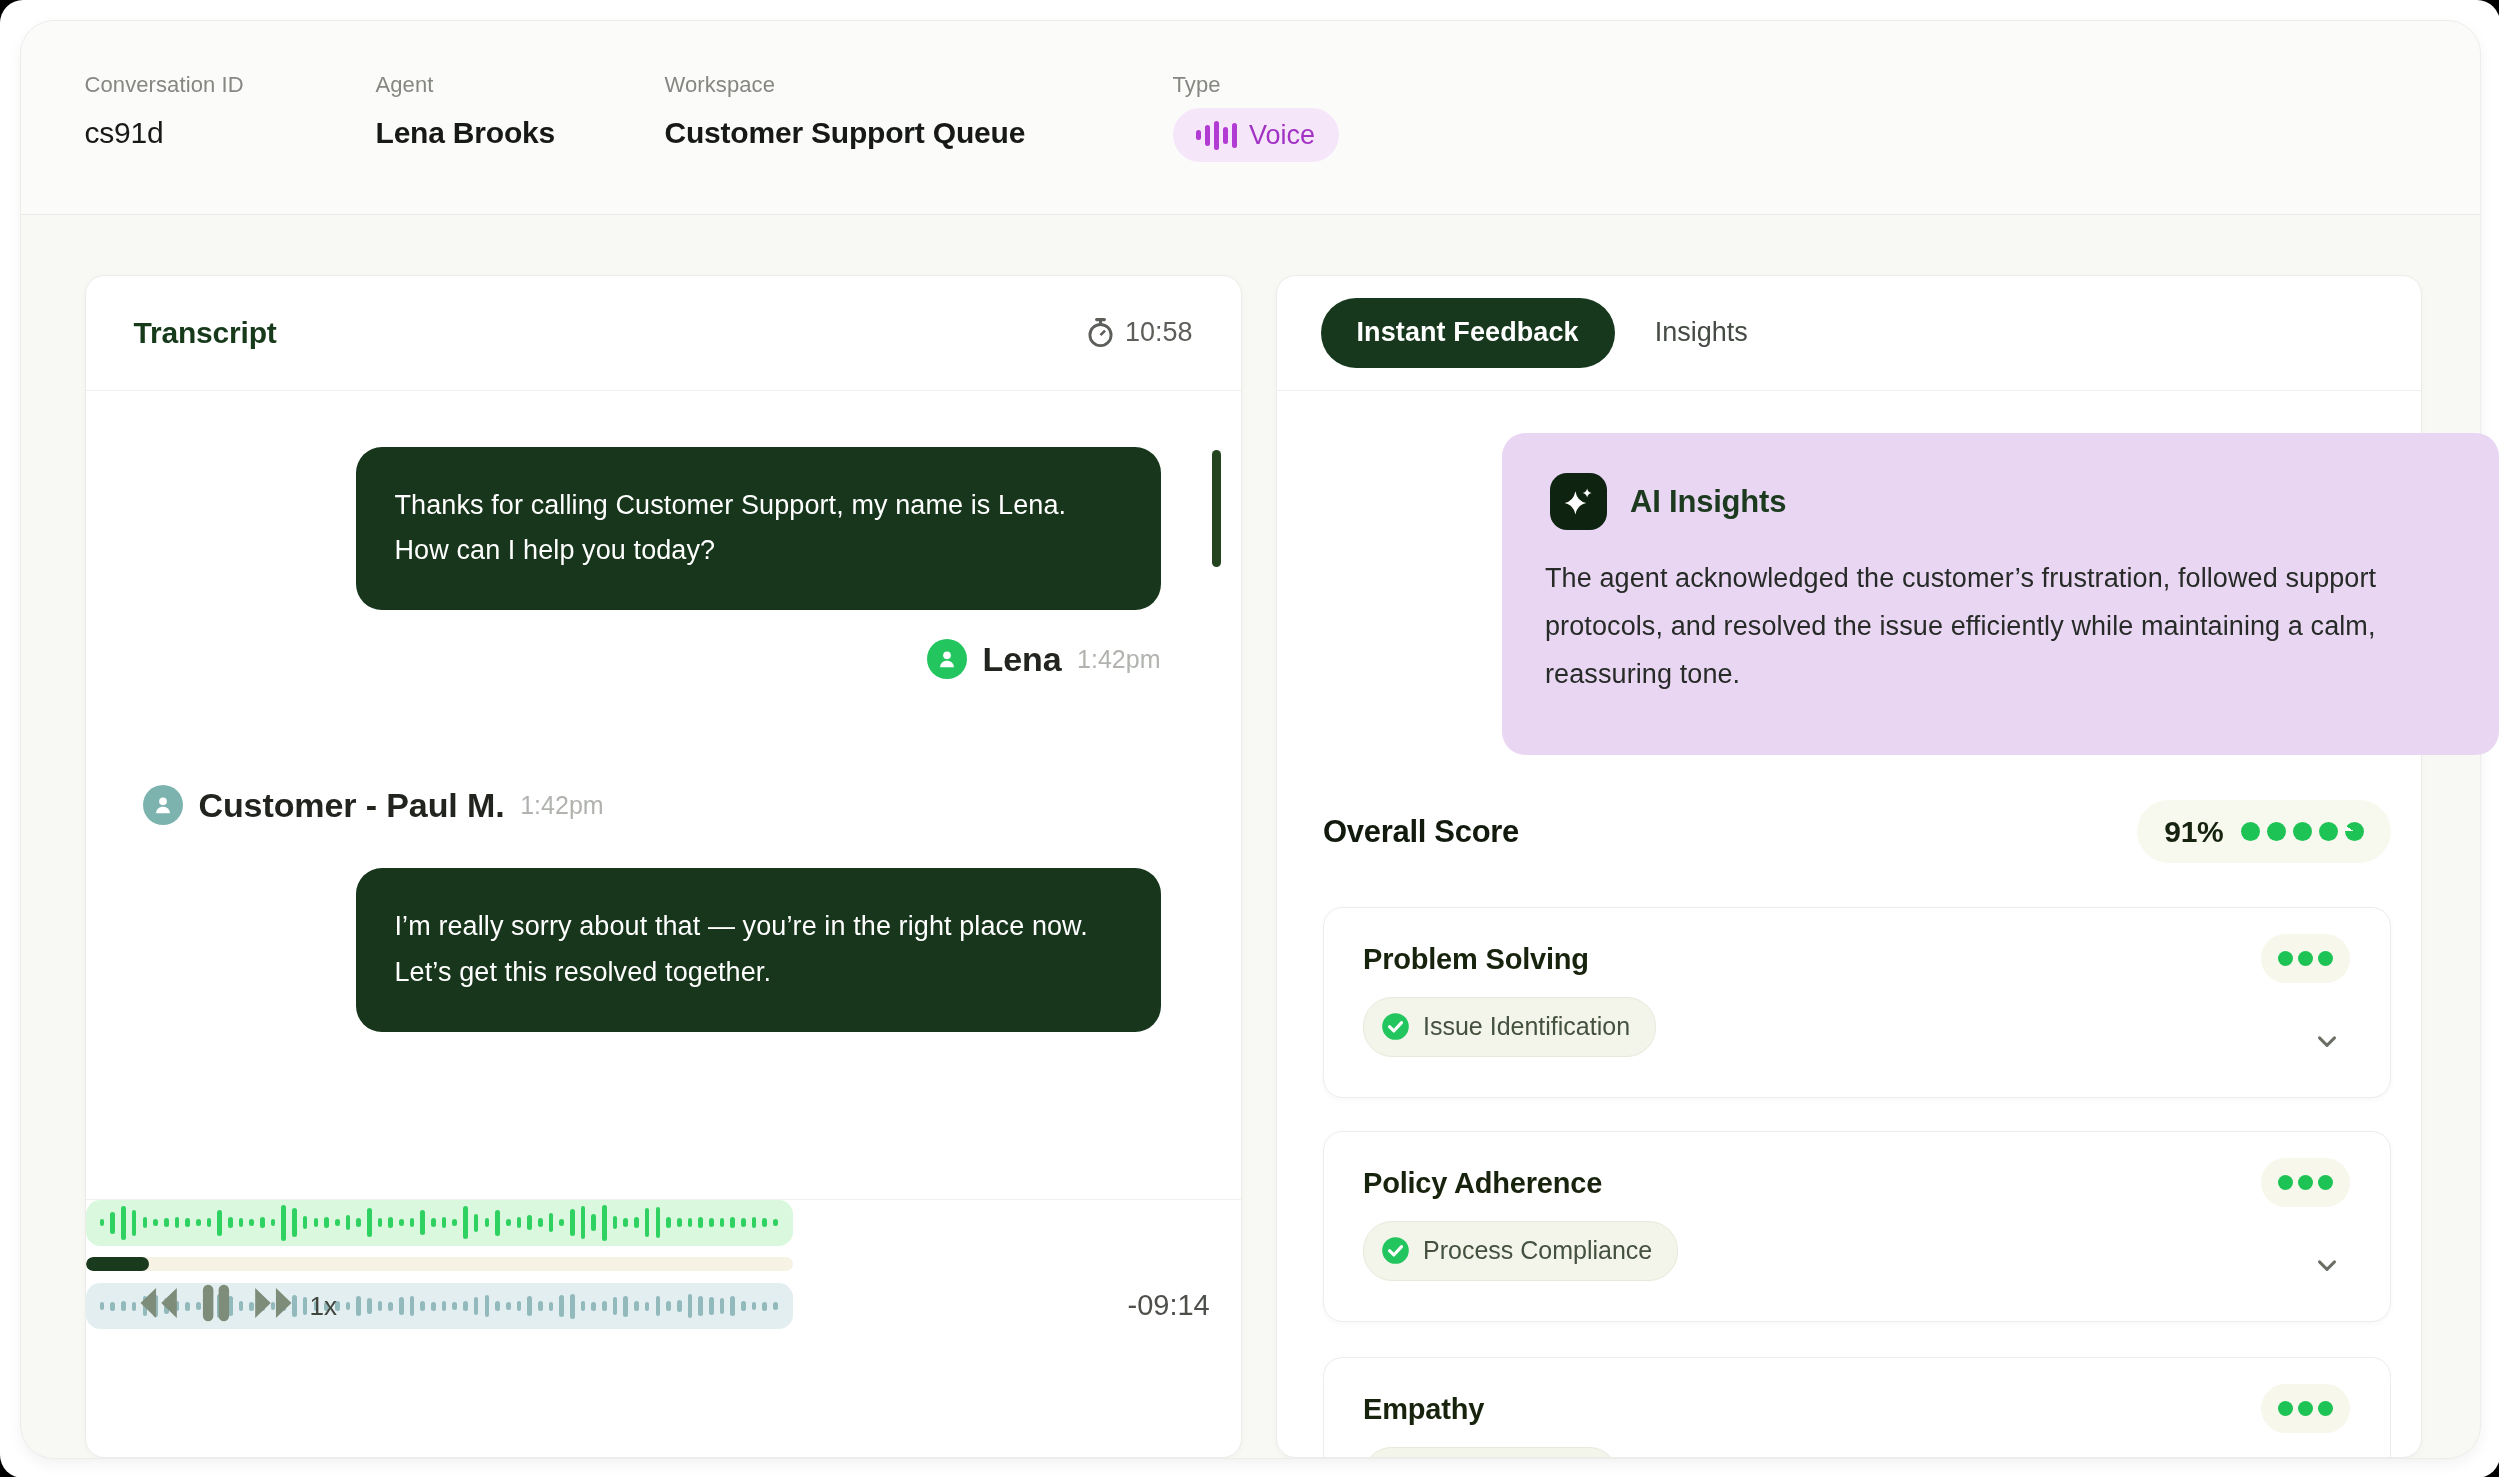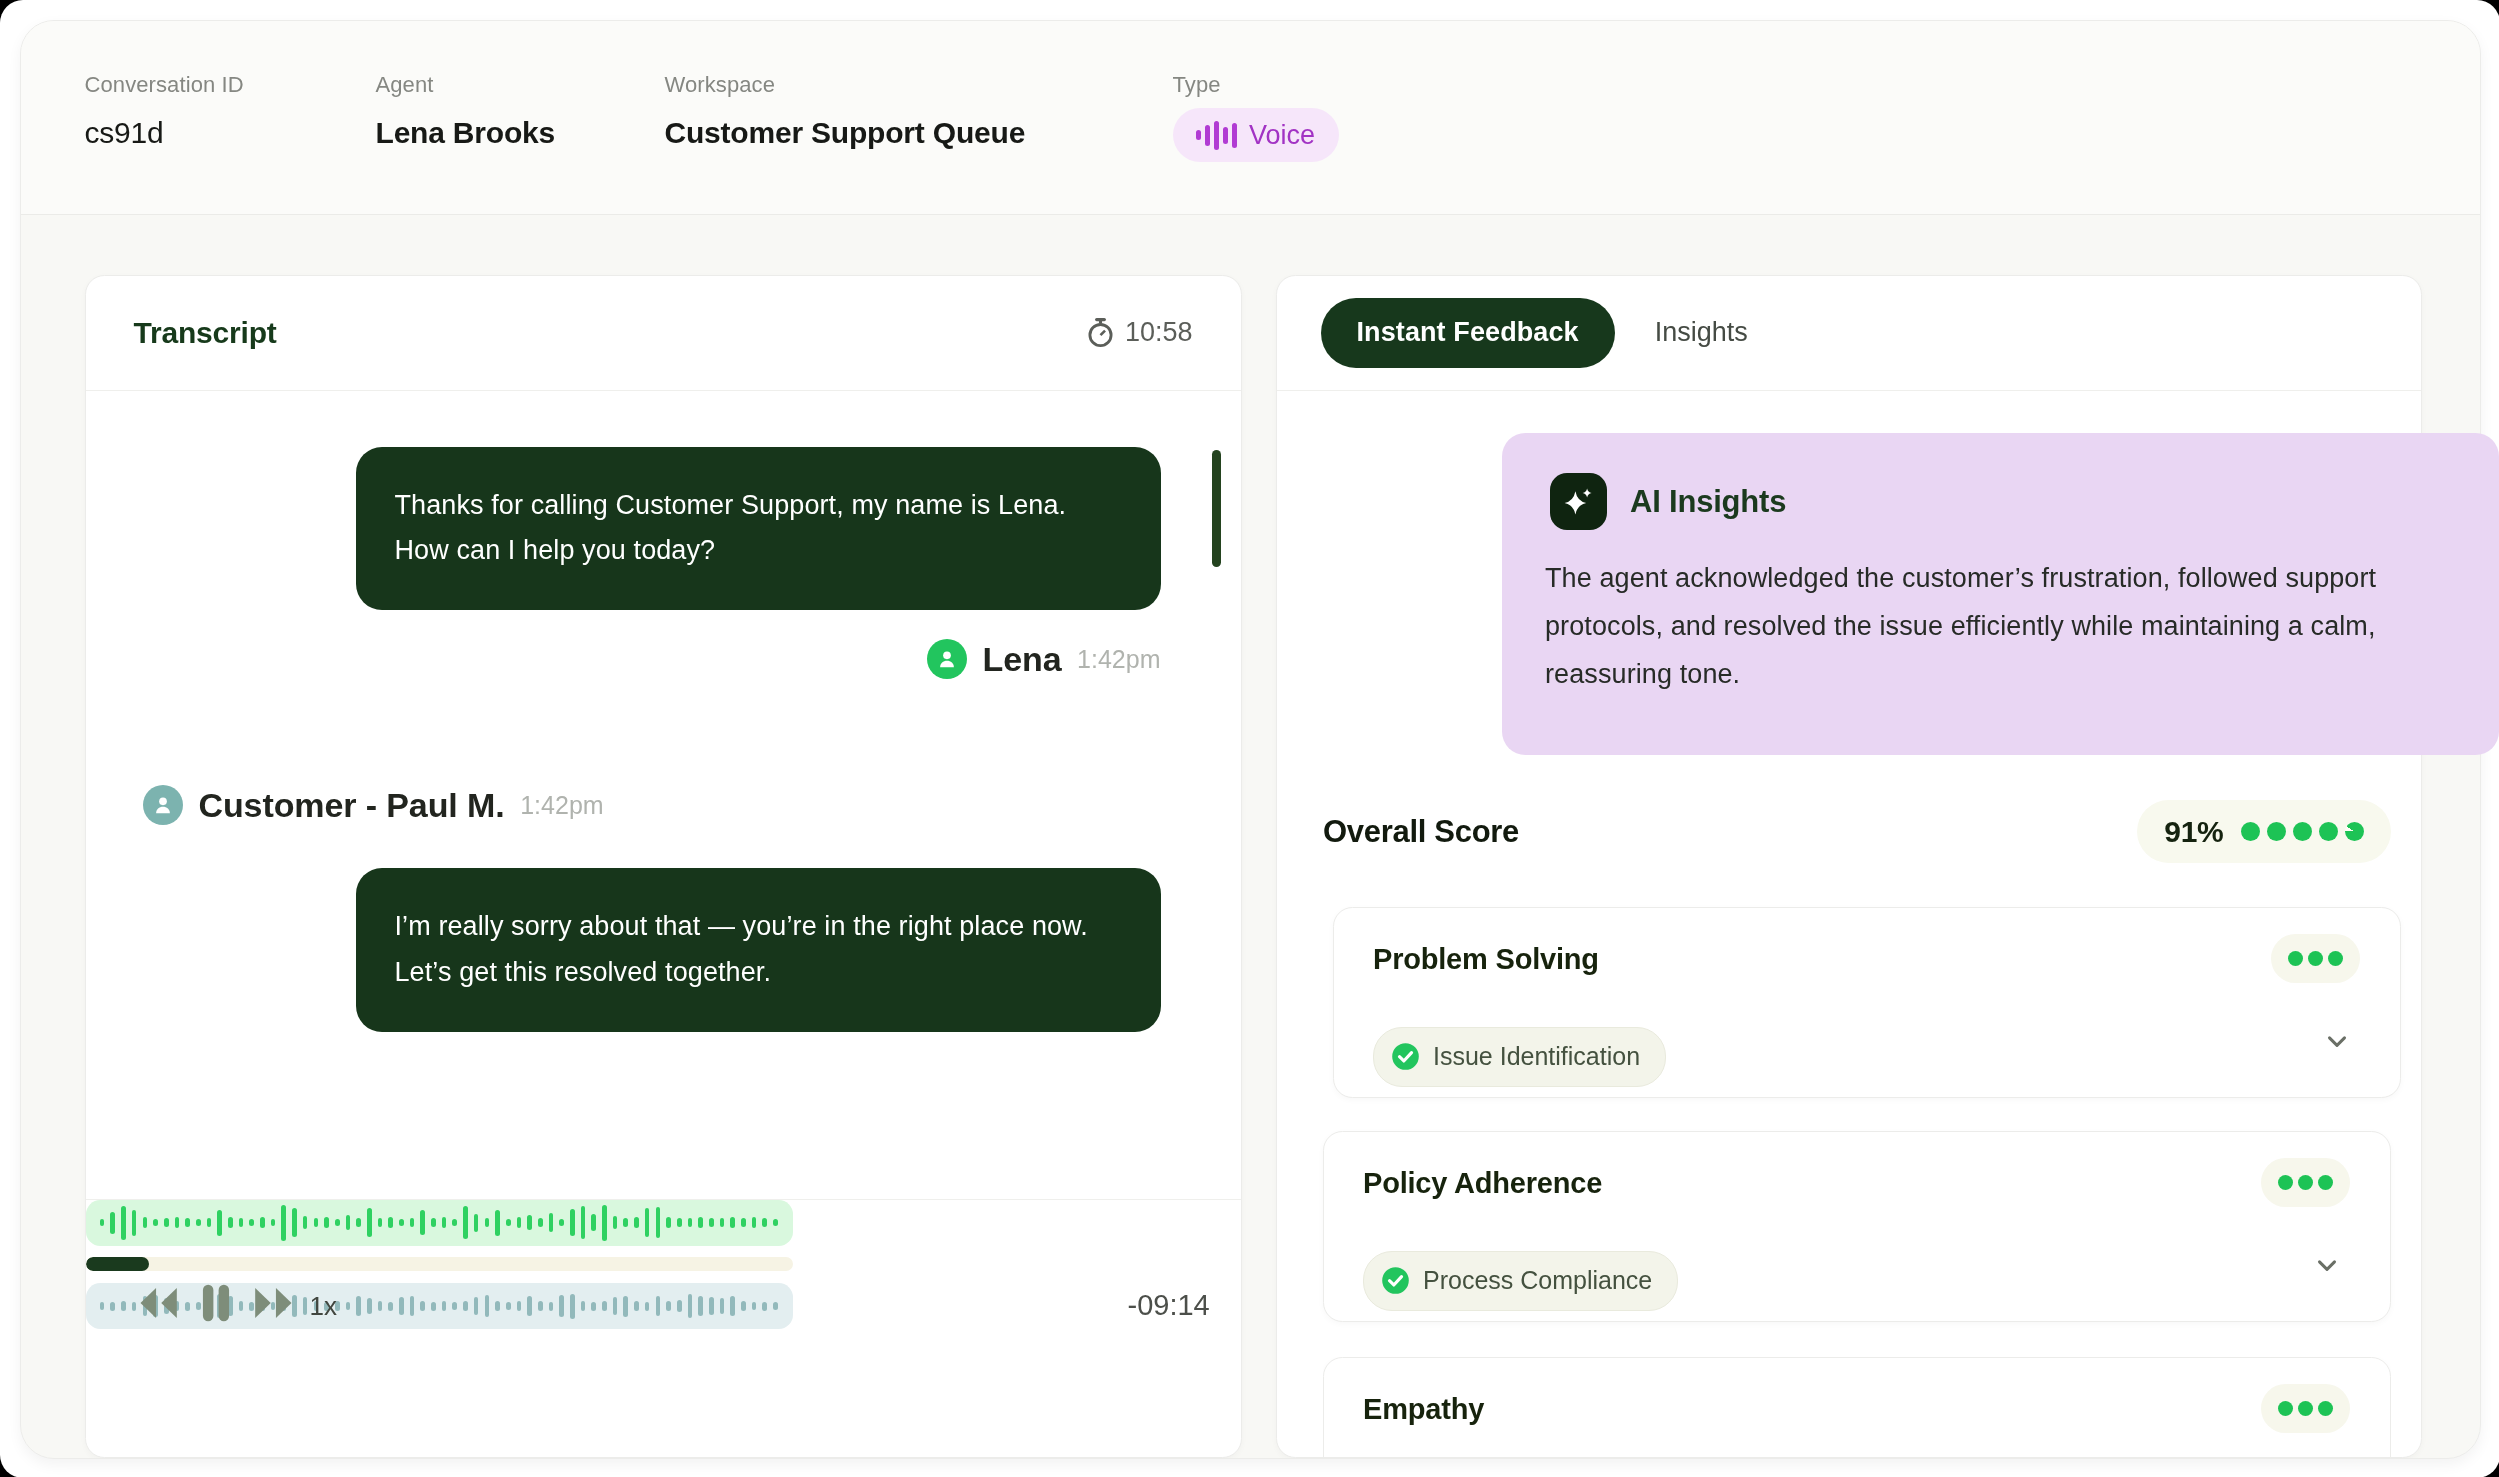--- a/index.html
+++ b/index.html
@@ -100,27 +100,27 @@
   .ov-label { font-size:31px; font-weight:700; color:#121a0e; letter-spacing:-0.3px; }
   .ov-pill { display:flex; align-items:center; gap:17px; background:#f8f9ee; border-radius:33px;
              padding:14.3px 27px; }
   .ov-score { font-size:30px; font-weight:700; color:#15230f; letter-spacing:-0.3px; }
   .dots { display:flex; align-items:center; gap:6.5px; }
   .dots b { display:block; width:19.5px; height:19.5px; border-radius:50%; background:#1dc355; }
   .dots b.partial { background:conic-gradient(#1dc355 0 76%, #fdfdf4 76% 84%, #1dc355 84% 100%); }
 
   .cat-card { position:absolute; left:1323px; width:1068px; height:191px; background:#fff;
               border:0.7px solid #ececea; border-radius:19.5px; box-shadow:0 2px 6.5px rgba(0,0,0,.03); }
-  .cat-a { top:907px;margin-left:10px; } .cat-b { top:1131px; } .cat-c { top:1357px; height:191px; }
+  .cat-a { top:907px; } .cat-b { top:1131px; } .cat-c { top:1357px; height:191px; }
   .cat-title { position:absolute; left:39px; top:35px; font-size:29px; font-weight:650;
                color:#17230d; letter-spacing:-0.2px; }
   .dots-pill { position:absolute; right:40px; top:26px; background:#f7f7ec; border-radius:26px;
                padding:17px 17px; display:flex; gap:5.2px; }
   .dots-pill b { display:block; width:15px; height:15px; border-radius:50%; background:#1dc355; }
-  .chips { position:absolute; left:39px; top:119px; display:flex; gap:17px; }
+  .chips { position:absolute; left:39px; top:89px; display:flex; gap:17px; }
   .chip { display:flex; align-items:center; gap:13px; background:#f3f4ea; border:0.7px solid #e9eadd;
           border-radius:29px; padding:14.3px 25px 14.3px 17px; }
   .chip span { font-size:25px; color:#44513f; font-weight:500; }
   .chip.stub { width:255px; height:57px; }
   .chev { position:absolute; right:48px; top:118px; }
 
   svg { display:block; }
 </style>
 </head>
 <body>

